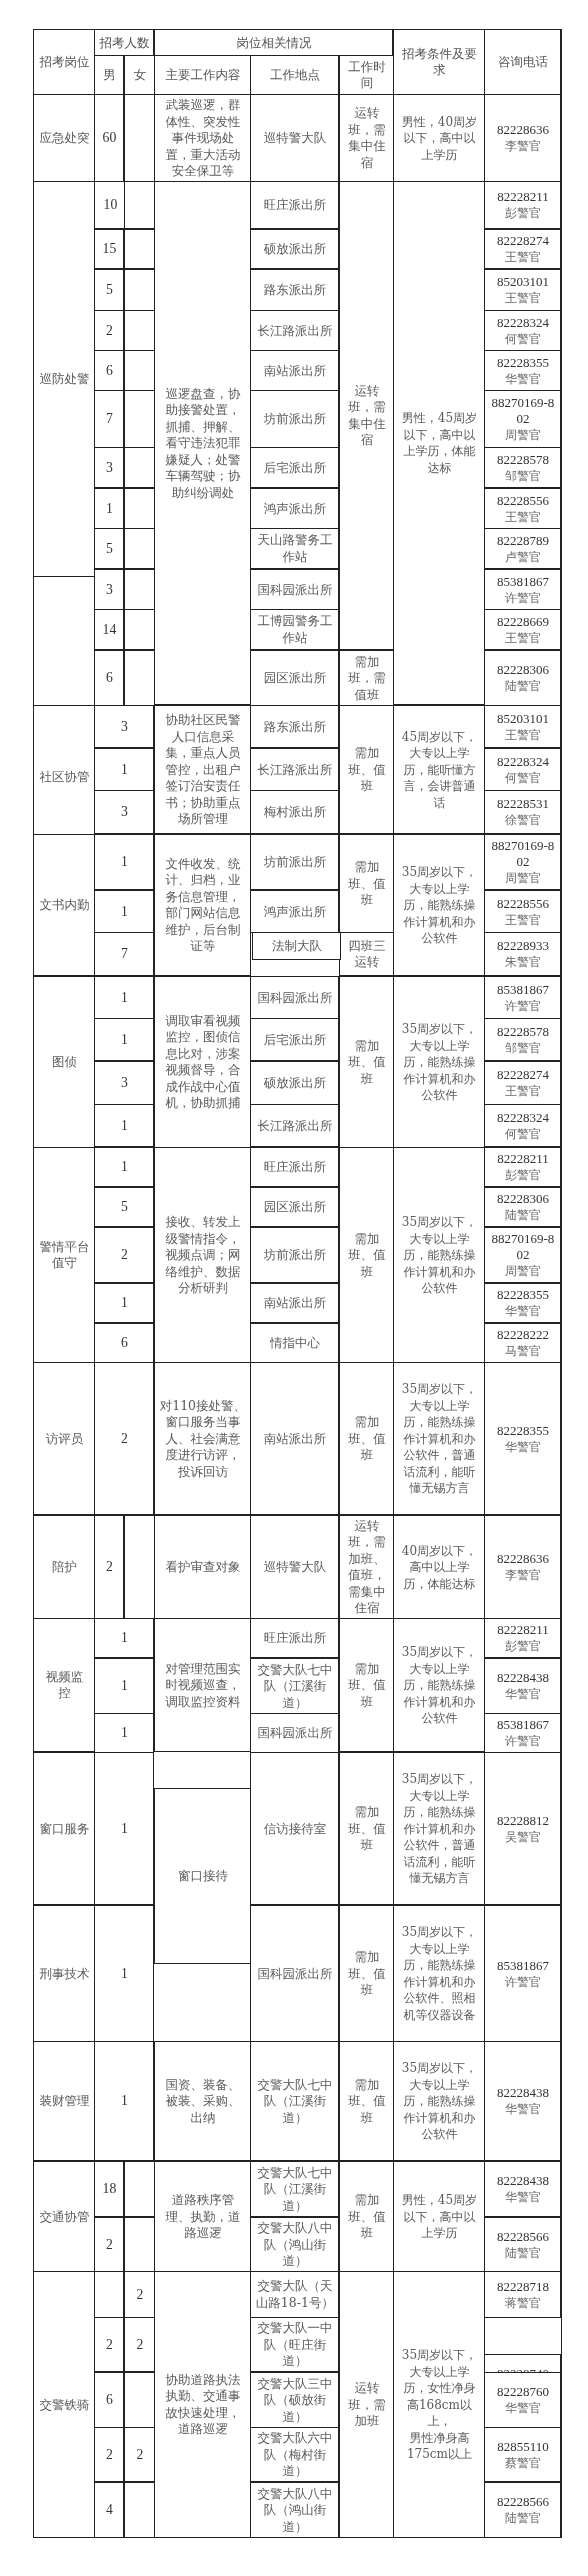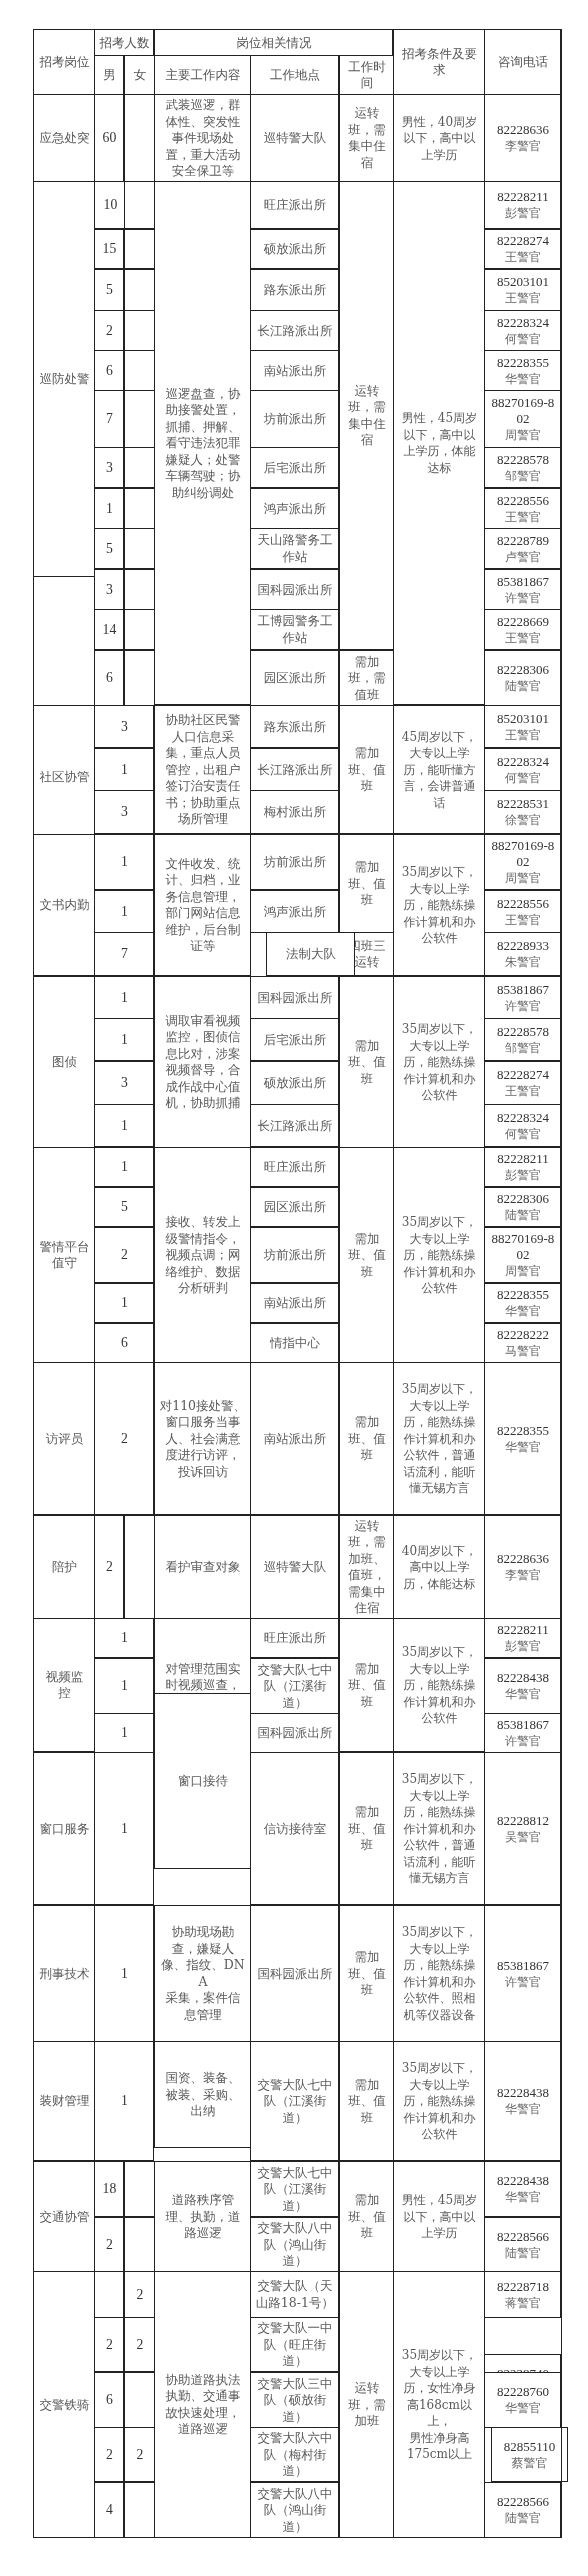--- a/index.html
+++ b/index.html
@@ -356,21 +356,21 @@
     </div>
     <div class="cell" style="left: 251px; top: 891px; width: 89px; height: 43px;">
       <span>鸿声派出所</span>
     </div>
     <div class="cell phone" style="left: 485px; top: 891px; width: 77px; height: 43px;">
       <span><span>82228556</span><span class="who">王警官</span></span>
     </div>
     <div class="cell num" style="left: 95px; top: 933px; width: 60px; height: 44px;">
       <span>7</span>
     </div>
-    <div class="cell" style="left: 267px; top: 933px; width: 89px; height: 44px;">
+    <div class="cell" style="left: 253px; top: 933px; width: 89px; height: 28px;">
       <span>法制大队</span>
     </div>
     <div class="cell phone" style="left: 485px; top: 933px; width: 77px; height: 44px;">
       <span><span>82228933</span><span class="who">朱警官</span></span>
     </div>
     <div class="cell" style="left: 34px; top: 977px; width: 62px; height: 172px;">
       <span>图侦</span>
     </div>
     <div class="cell" style="left: 155px; top: 977px; width: 97px; height: 172px;">
       <span>调取审看视频
@@ -607,21 +607,21 @@
     </div>
     <div class="cell" style="left: 251px; top: 1714px; width: 89px; height: 40px;">
       <span>国科园派出所</span>
     </div>
     <div class="cell phone" style="left: 485px; top: 1714px; width: 77px; height: 40px;">
       <span><span>85381867</span><span class="who">许警官</span></span>
     </div>
     <div class="cell" style="left: 34px; top: 1753px; width: 62px; height: 153px;">
       <span>窗口服务</span>
     </div>
-    <div class="cell" style="left: 155px; top: 1694px; width: 97px; height: 176px;">
+    <div class="cell" style="left: 155px; top: 1789px; width: 97px; height: 176px;">
       <span>窗口接待</span>
     </div>
     <div class="cell" style="left: 340px; top: 1753px; width: 55px; height: 153px;">
       <span>需加
 班、值
 班</span>
     </div>
     <div class="cell req" style="left: 394px; top: 1753px; width: 92px; height: 153px;">
       <span>35周岁以下，
 大专以上学
@@ -636,27 +636,20 @@
     </div>
     <div class="cell" style="left: 251px; top: 1753px; width: 89px; height: 153px;">
       <span>信访接待室</span>
     </div>
     <div class="cell phone" style="left: 485px; top: 1753px; width: 77px; height: 153px;">
       <span><span>82228812</span><span class="who">吴警官</span></span>
     </div>
     <div class="cell" style="left: 34px; top: 1906px; width: 62px; height: 137px;">
       <span>刑事技术</span>
     </div>
-    <div class="cell" style="left: 155px; top: 1906px; width: 97px; height: 137px;">
-      <span>协助现场勘
-查，嫌疑人
-像、指纹、DNA
-采集，案件信
-息管理</span>
-    </div>
     <div class="cell" style="left: 340px; top: 1906px; width: 55px; height: 137px;">
       <span>需加
 班、值
 班</span>
     </div>
     <div class="cell req" style="left: 394px; top: 1906px; width: 92px; height: 137px;">
       <span>35周岁以下，
 大专以上学
 历，能熟练操
 作计算机和办
@@ -668,21 +661,21 @@
     </div>
     <div class="cell" style="left: 251px; top: 1906px; width: 89px; height: 137px;">
       <span>国科园派出所</span>
     </div>
     <div class="cell phone" style="left: 485px; top: 1906px; width: 77px; height: 137px;">
       <span><span>85381867</span><span class="who">许警官</span></span>
     </div>
     <div class="cell" style="left: 34px; top: 2042px; width: 62px; height: 120px;">
       <span>装财管理</span>
     </div>
-    <div class="cell" style="left: 155px; top: 2042px; width: 97px; height: 107px;">
+    <div class="cell" style="left: 155px; top: 2042px; width: 97px; height: 120px;">
       <span>国资、装备、
 被装、采购、
 出纳</span>
     </div>
     <div class="cell" style="left: 340px; top: 2042px; width: 55px; height: 120px;">
       <span>需加
 班、值
 班</span>
     </div>
     <div class="cell req" style="left: 394px; top: 2042px; width: 92px; height: 120px;">
@@ -816,21 +809,21 @@
       <span>2</span>
     </div>
     <div class="cell num" style="left: 125px; top: 2428px; width: 31px; height: 55px;">
       <span>2</span>
     </div>
     <div class="cell" style="left: 251px; top: 2428px; width: 89px; height: 55px;">
       <span>交警大队六中
 队（梅村街
 道）</span>
     </div>
-    <div class="cell phone" style="left: 485px; top: 2428px; width: 77px; height: 55px; margin-left: 6px;">
+    <div class="cell phone" style="left: 485px; top: 2428px; width: 77px; height: 55px;">
       <span><span>82855110</span><span class="who">蔡警官</span></span>
     </div>
     <div class="cell num" style="left: 95px; top: 2483px; width: 30px; height: 56px;">
       <span>4</span>
     </div>
     <div class="cell num" style="left: 125px; top: 2483px; width: 31px; height: 56px;">
       <span></span>
     </div>
     <div class="cell" style="left: 251px; top: 2483px; width: 89px; height: 56px;">
       <span>交警大队八中

